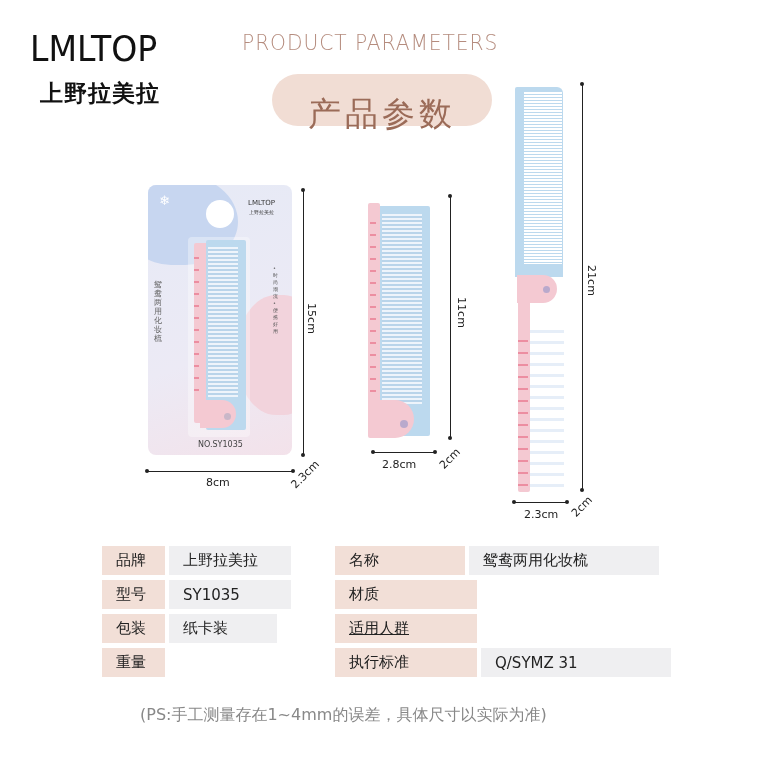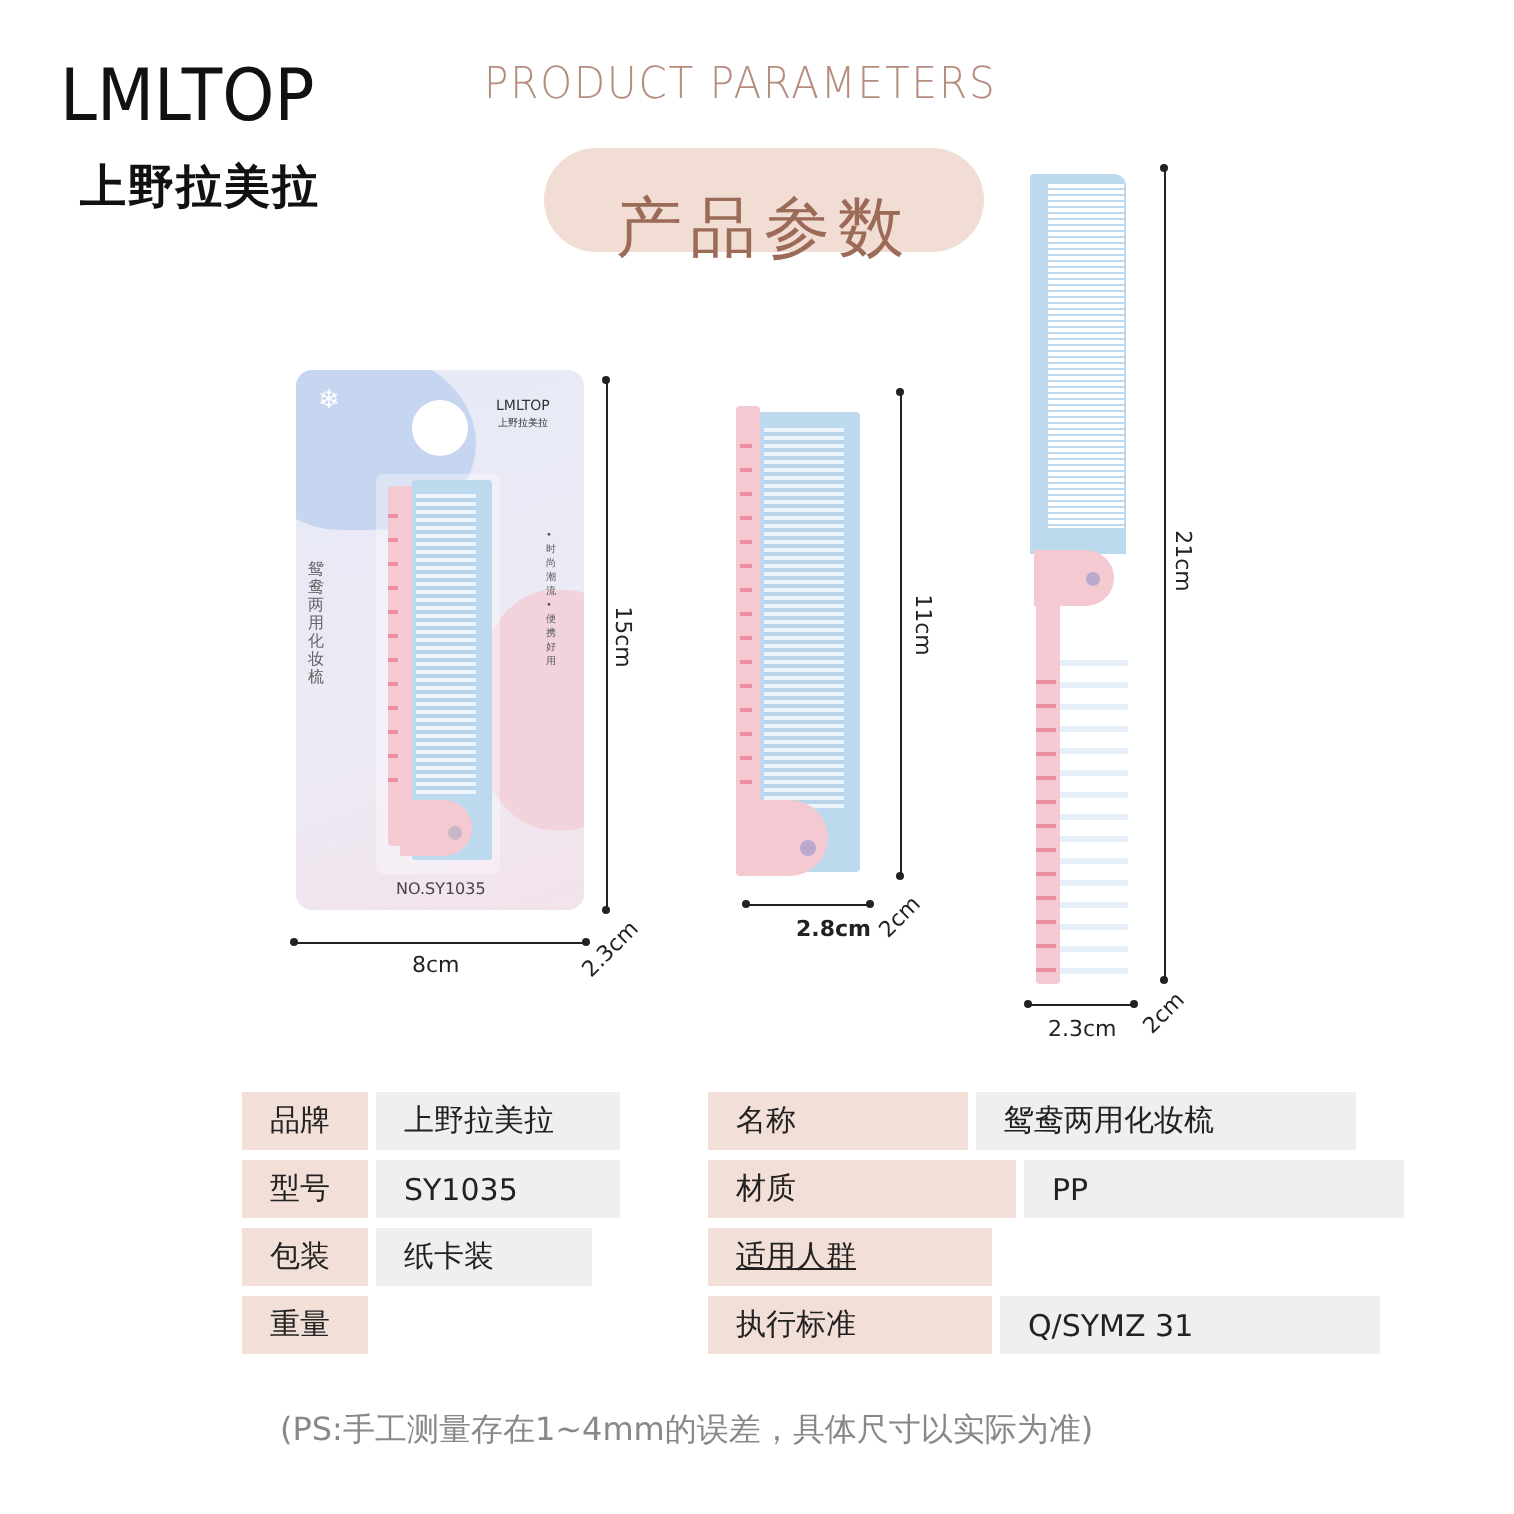--- a/index.html
+++ b/index.html
@@ -39,21 +39,21 @@
 
   
   .vline { position: absolute; width: 1px; background: #222; }
   .hline { position: absolute; height: 1px; background: #222; }
   .dot { position: absolute; width: 4px; height: 4px; border-radius: 50%; background: #222; }
   .mlabel { position: absolute; font-size: 11px; color: #222; }
   .rot90 { transform: rotate(90deg); transform-origin: center; }
   .rot-45 { transform: rotate(-45deg); transform-origin: center; }
 
   
-  .spec-row { position: absolute; height: 29px; display: flex; margin-left: 19px; }
+  .spec-row { position: absolute; height: 29px; display: flex; }
   .spec-key { background: #f2dfd7; font-size: 15px; color: #222; display: flex; align-items: center; padding-left: 14px; }
   .spec-val { background: #efeff1; font-size: 15px; color: #222; display: flex; align-items: center; padding-left: 14px; margin-left: 4px; }
 
   .footnote { left: 140px; top: 705px; font-size: 16px; color: #888; letter-spacing: 0px; }
 </style>
 </head>
 <body>
 
 <div class="abs brand-en">LMLTOP</div>
 <div class="abs brand-cn">上野拉美拉</div>
@@ -102,21 +102,21 @@
 <div class="abs pink-spine" style="left:372px;top:400px;width:42px;height:38px;border-radius:0 20px 20px 0;"></div>
 <div class="abs" style="left:400px;top:420px;width:8px;height:8px;border-radius:50%;background:#b9a9cc;"></div>
 
 <div class="vline" style="left:450px;top:196px;height:242px;"></div>
 <div class="dot" style="left:448px;top:194px;"></div>
 <div class="dot" style="left:448px;top:436px;"></div>
 <div class="mlabel rot90" style="left:446px;top:306px;">11cm</div>
 <div class="hline" style="left:373px;top:452px;width:62px;"></div>
 <div class="dot" style="left:371px;top:450px;"></div>
 <div class="dot" style="left:433px;top:450px;"></div>
-<div class="mlabel" style="left:398px;top:458px;font-weight:bold;">2.8cm</div>
+<div class="mlabel" style="left:382px;top:458px;">2.8cm</div>
 <div class="mlabel rot-45" style="left:438px;top:452px;">2cm</div>
 
 <div class="abs blue-body" style="left:515px;top:87px;width:48px;height:190px;border-radius:2px 6px 0 0;"></div>
 <div class="abs" style="left:524px;top:92px;width:38px;height:172px;background:repeating-linear-gradient(180deg,#ffffff 0px,#ffffff 2px,#bcd9ee 2px,#bcd9ee 3px);"></div>
 <div class="abs pink-spine" style="left:517px;top:275px;width:40px;height:28px;border-radius:0 14px 14px 0;"></div>
 <div class="abs" style="left:543px;top:286px;width:7px;height:7px;border-radius:50%;background:#b9a9cc;"></div>
 <div class="abs pink-spine" style="left:518px;top:300px;width:12px;height:192px;border-radius:0 0 2px 2px;"></div>
 <div class="abs pink-mark" style="left:518px;top:330px;width:10px;height:160px;"></div>
 <div class="abs pin-teeth" style="left:530px;top:322px;width:34px;height:168px;"></div>
 
@@ -144,22 +144,21 @@
 </div>
 <div class="spec-row" style="left:102px;top:648px;">
   <div class="spec-key" style="width:63px;">重量</div>
 </div>
 
 <div class="spec-row" style="left:335px;top:546px;">
   <div class="spec-key" style="width:130px;">名称</div>
   <div class="spec-val" style="width:190px;">鸳鸯两用化妆梳</div>
 </div>
 <div class="spec-row" style="left:335px;top:580px;">
-  <div class="spec-key" style="width:154px;">材质</div>
-  <div class="spec-val" style="width:190px;">PP</div>
+  <div class="spec-key" style="width:142px;">材质</div>
 </div>
 <div class="spec-row" style="left:335px;top:614px;text-decoration:underline;">
   <div class="spec-key" style="width:142px;">适用人群</div>
 </div>
 <div class="spec-row" style="left:335px;top:648px;">
   <div class="spec-key" style="width:142px;">执行标准</div>
   <div class="spec-val" style="width:190px;">Q/SYMZ 31</div>
 </div>
 
 <div class="abs footnote">(PS:手工测量存在1~4mm的误差，具体尺寸以实际为准)</div>

